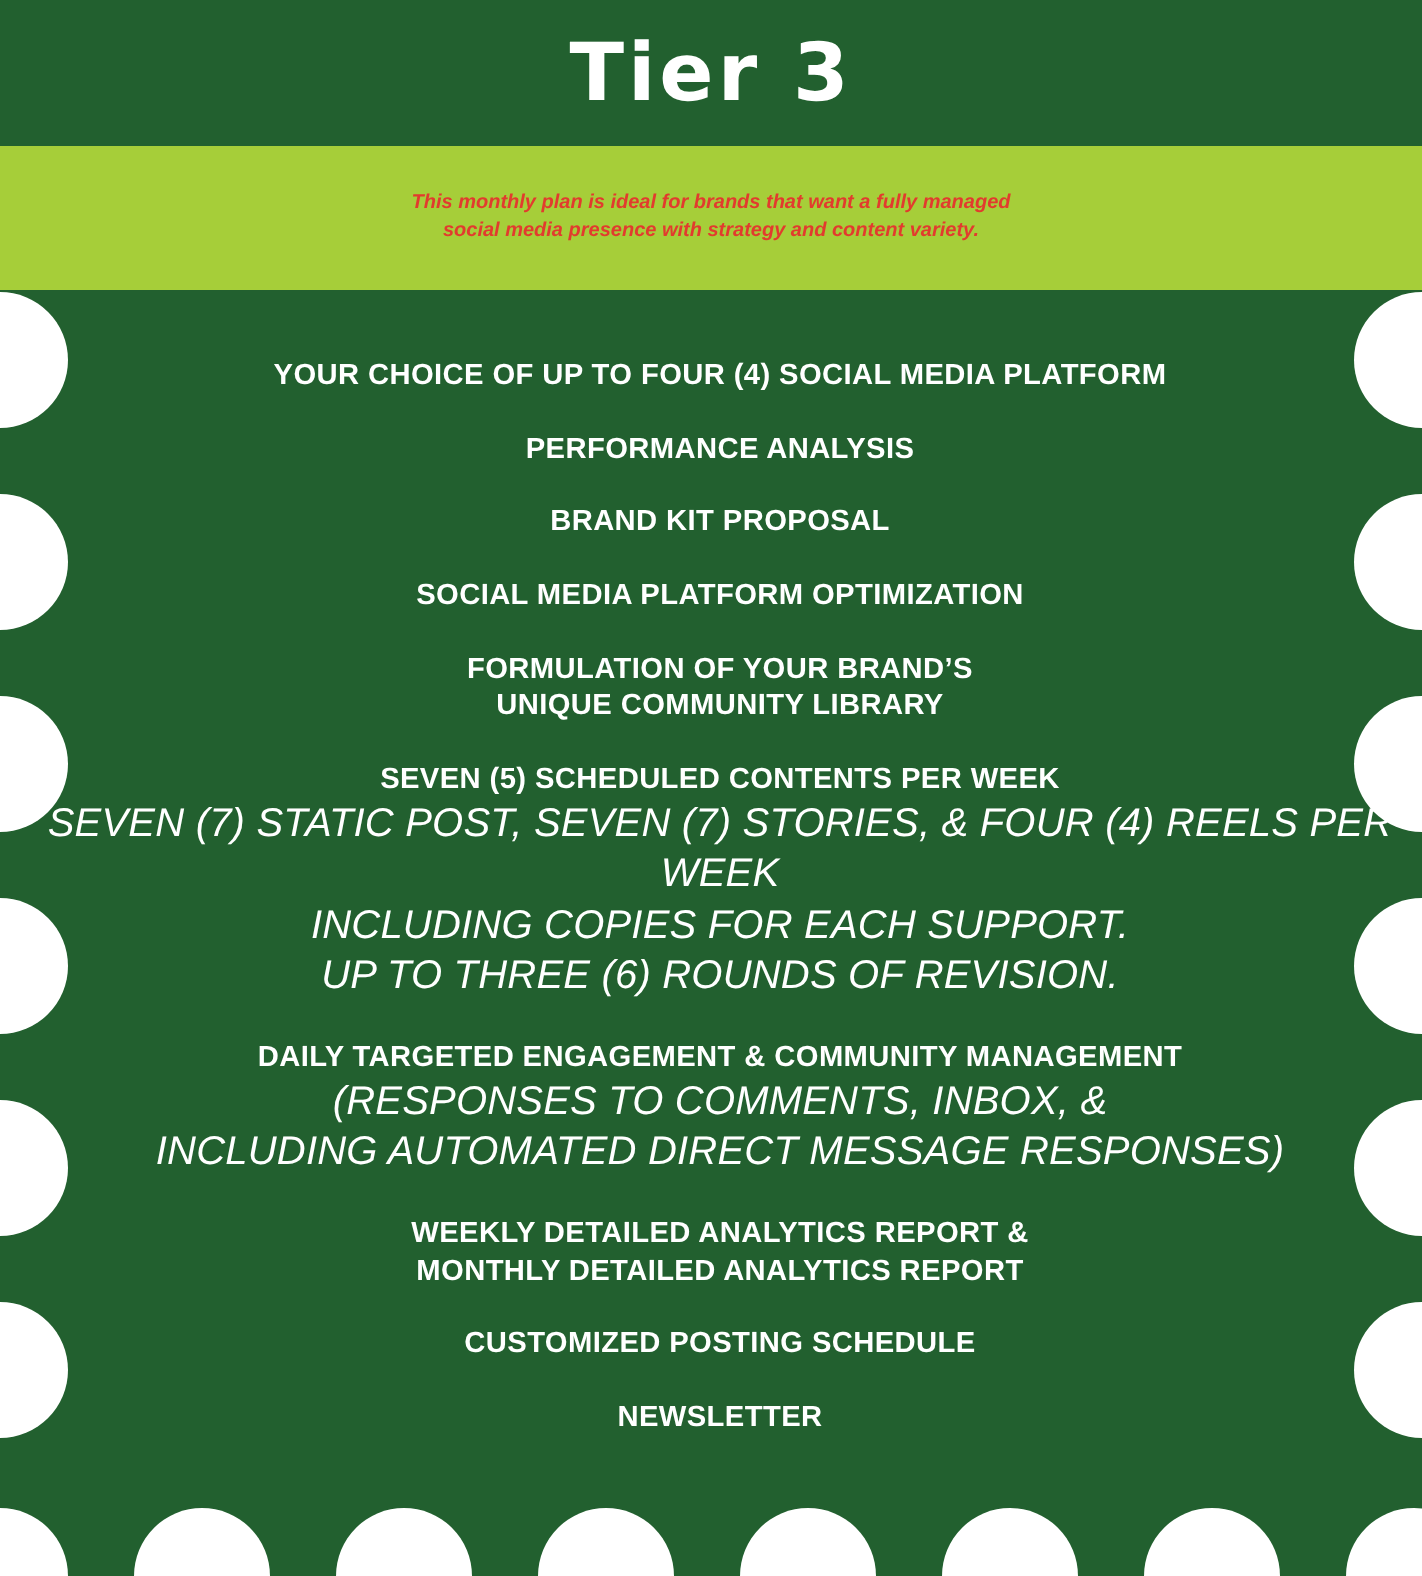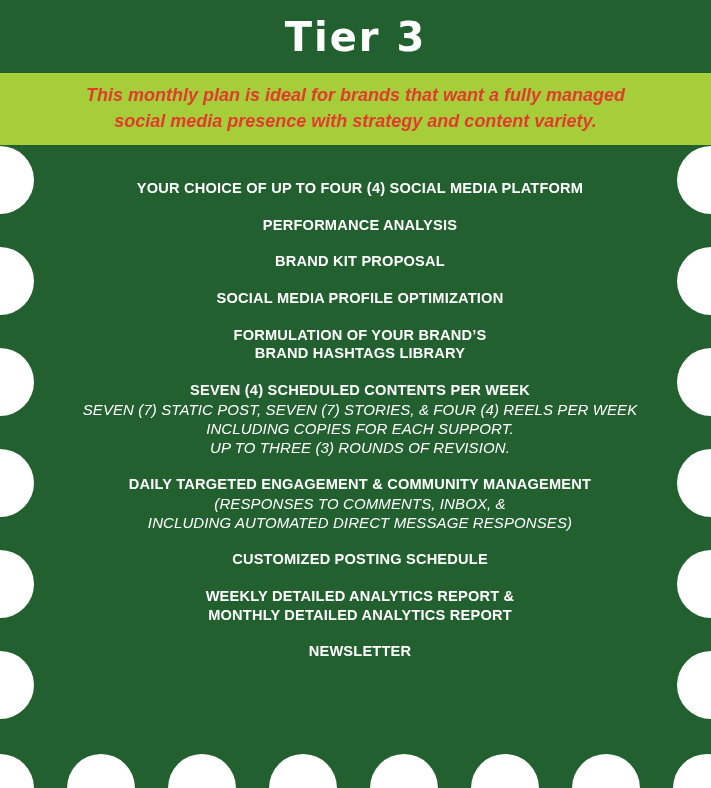--- a/index.html
+++ b/index.html
@@ -39,21 +39,21 @@
     height: 72px;
     display: flex;
     align-items: center;
     justify-content: center;
     text-align: center;
     padding: 0 48px;
     box-sizing: border-box;
   }
   .banner-text {
     color: #e23b2e;
-    font-size: 18px;
+    font-size: 10px;
     font-weight: bold;
     font-style: italic;
     line-height: 1.42;
   }
   .features {
     padding: 34px 11px 0 20px;
     box-sizing: border-box;
     text-align: center;
   }
   .feature {
@@ -61,21 +61,21 @@
   }
   .feature-main {
     color: #ffffff;
     font-size: 14.6px;
     font-weight: bold;
     line-height: 1.28;
     letter-spacing: 0.2px;
   }
   .feature-sub {
     color: #ffffff;
-    font-size: 15px;
+    font-size: 20px;
     font-style: italic;
     line-height: 1.28;
     letter-spacing: 0.1px;
   }
   
   .scallop {
     position: absolute;
     background: #ffffff;
     border-radius: 50%;
     pointer-events: none;
@@ -108,48 +108,48 @@
 
     <div class="feature">
       <div class="feature-main">PERFORMANCE ANALYSIS</div>
     </div>
 
     <div class="feature">
       <div class="feature-main">BRAND KIT PROPOSAL</div>
     </div>
 
     <div class="feature">
-      <div class="feature-main">SOCIAL MEDIA PROFILE OPTIMIZATION</div>
+      <div class="feature-main">SOCIAL MEDIA PLATFORM OPTIMIZATION</div>
     </div>
 
     <div class="feature">
       <div class="feature-main">FORMULATION OF YOUR BRAND’S</div>
-      <div class="feature-main">BRAND HASHTAGS LIBRARY</div>
+      <div class="feature-main">UNIQUE COMMUNITY LIBRARY</div>
     </div>
 
     <div class="feature">
-      <div class="feature-main">SEVEN (4) SCHEDULED CONTENTS PER WEEK</div>
+      <div class="feature-main">SEVEN (5) SCHEDULED CONTENTS PER WEEK</div>
       <div class="feature-sub">SEVEN (7) STATIC POST, SEVEN (7) STORIES, &amp; FOUR (4) REELS PER WEEK</div>
       <div class="feature-sub">INCLUDING COPIES FOR EACH SUPPORT.</div>
-      <div class="feature-sub">UP TO THREE (3) ROUNDS OF REVISION.</div>
+      <div class="feature-sub">UP TO THREE (6) ROUNDS OF REVISION.</div>
     </div>
 
     <div class="feature">
       <div class="feature-main">DAILY TARGETED ENGAGEMENT &amp; COMMUNITY MANAGEMENT</div>
       <div class="feature-sub">(RESPONSES TO COMMENTS, INBOX, &amp;</div>
       <div class="feature-sub">INCLUDING AUTOMATED DIRECT MESSAGE RESPONSES)</div>
     </div>
 
     <div class="feature">
-      <div class="feature-main">CUSTOMIZED POSTING SCHEDULE</div>
+      <div class="feature-main">WEEKLY DETAILED ANALYTICS REPORT &amp;</div>
+      <div class="feature-main">MONTHLY DETAILED ANALYTICS REPORT</div>
     </div>
 
     <div class="feature">
-      <div class="feature-main">WEEKLY DETAILED ANALYTICS REPORT &amp;</div>
-      <div class="feature-main">MONTHLY DETAILED ANALYTICS REPORT</div>
+      <div class="feature-main">CUSTOMIZED POSTING SCHEDULE</div>
     </div>
 
     <div class="feature">
       <div class="feature-main">NEWSLETTER</div>
     </div>
 
 
   </div>
 
   <div class="scallop scallop-left" style="top: 146px;"></div>

